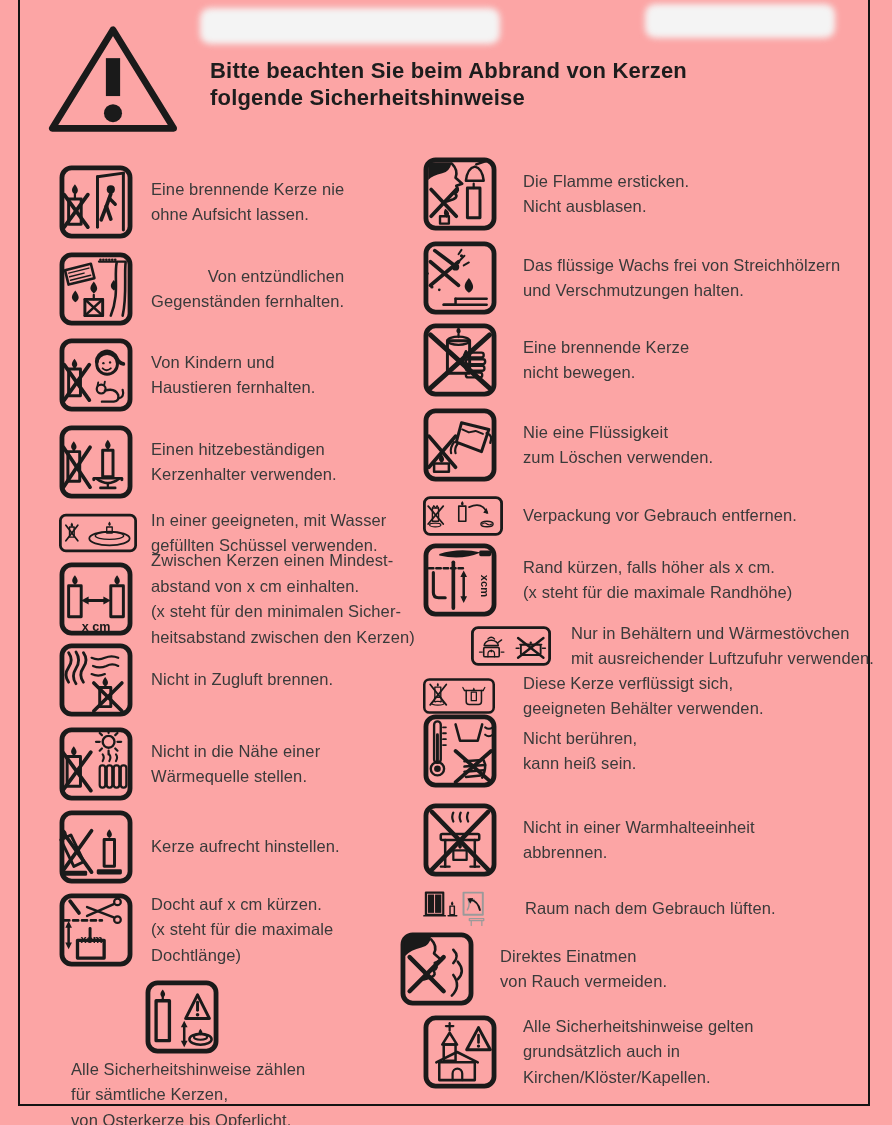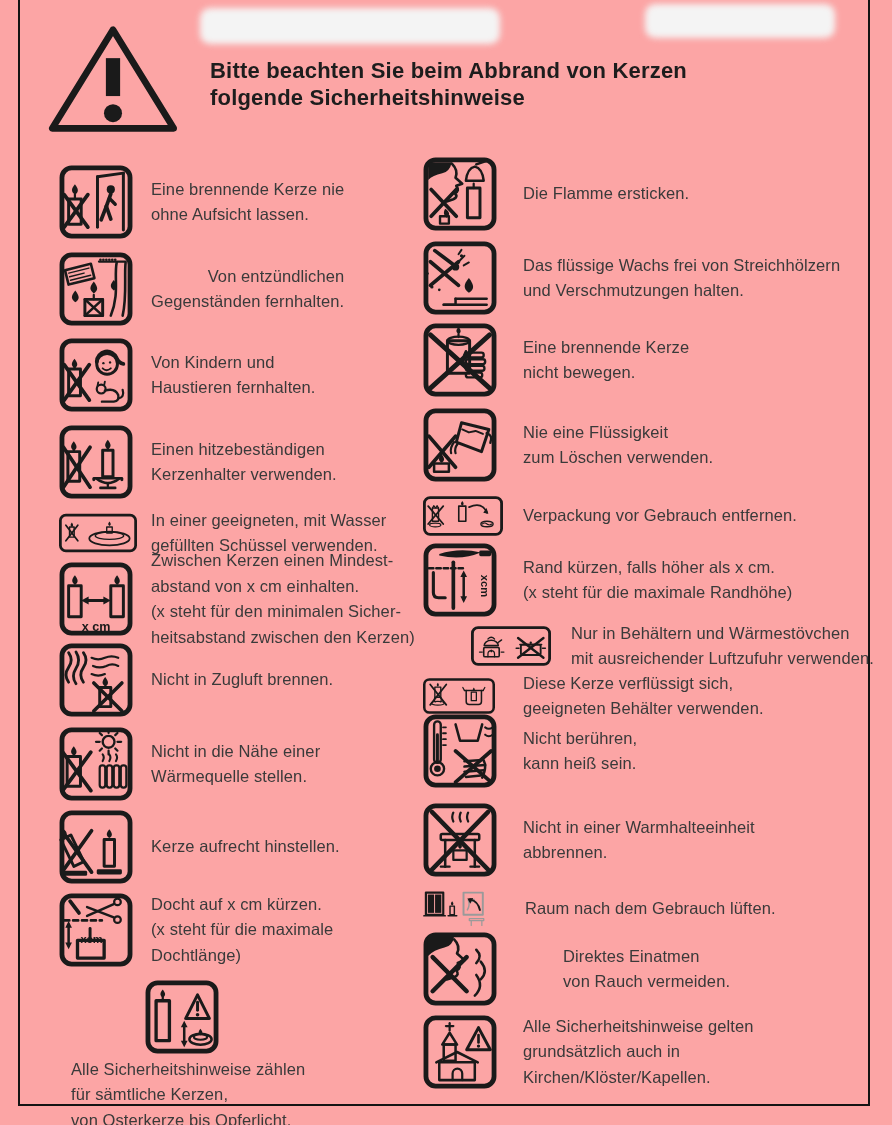--- a/index.html
+++ b/index.html
@@ -343,20 +343,21 @@
    <path d="M30 70 c6 4 7 8 2 12 c-4 -3 -5 -7 -2 -12z" fill="#1a1a1a" stroke="none"></path>
    <rect x="60" y="42" width="17" height="40" stroke-width="4"></rect>
               <line x1="68.5" y1="36" x2="68.5" y2="42" stroke-width="3"></line>
    <path d="M58 32 q2 -17 12 -19 q10 2 12 19 z" stroke-width="3.4"></path>
               <line x1="72" y1="10" x2="86" y2="5" stroke-width="3.4"></line>
             </g>
           </svg>
         </span>
         <div class="itext right">
           <div>Die Flamme ersticken.</div>
+          <div>Nicht ausblasen.</div>
         </div>
       </div>
       <div class="row" style="left: 423px; top: 241px;">
         <span class="iconbox">
           <svg width="74" height="74" viewBox="0 0 100 100">
             <g fill="none" stroke="#1a1a1a" stroke-linecap="round" stroke-linejoin="round">
               <rect x="4" y="4" width="92" height="92" rx="13" stroke-width="6.5"></rect>
               <line x1="16" y1="13" x2="40" y2="31" stroke-width="5"></line>
               <circle cx="44" cy="35" r="5" fill="#1a1a1a" stroke="none"></circle>
    <line x1="50" y1="26" x2="56" y2="20" stroke-width="2.6"></line>
@@ -601,21 +602,21 @@
               </g>
    <path d="M118 44 q-4 -18 -20 -22" stroke-width="4"></path>
               <polygon points="92,20 104,19 98,31" fill="#1a1a1a" stroke="none"></polygon>
             </g>
           </svg>
         </span>
         <div class="itext right">
           <div>Raum nach dem Gebrauch lüften.</div>
         </div>
       </div>
-      <div class="row" style="left: 423px; top: 932px; gap: 40px;">
+      <div class="row" style="left: 400px; top: 932px;">
         <span class="iconbox">
           <svg width="74" height="74" viewBox="0 0 100 100">
             <g fill="none" stroke="#1a1a1a" stroke-linecap="round" stroke-linejoin="round">
               <rect x="4" y="4" width="92" height="92" rx="13" stroke-width="6.5"></rect>
               <path d="M6 6 h36 q-2 13 -13 15 q-14 3 -23 12 z" fill="#1a1a1a" stroke="none"></path>
    <path d="M42 10 q9 9 4 19 l10 9 -9 4 q6 6 -2 10 q5 6 -3 9 l-10 3" stroke-width="3.6"></path>
               <line x1="13" y1="34" x2="59" y2="80" stroke-width="6"></line>
               <line x1="59" y1="34" x2="13" y2="80" stroke-width="6"></line>
               <path d="M72 42 q9 -9 0 -18" stroke-width="3.4"></path>
               <path d="M78 64 q11 -11 0 -24" stroke-width="3.4"></path>

